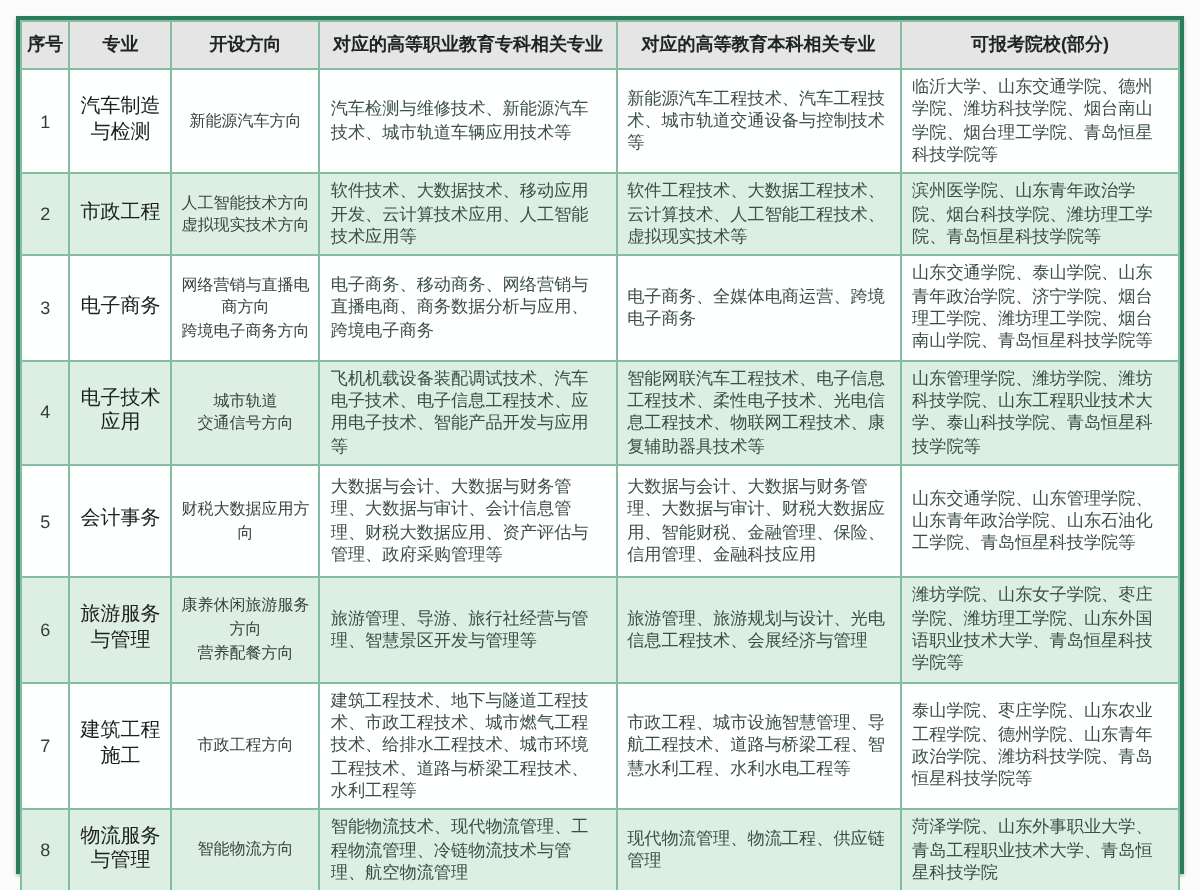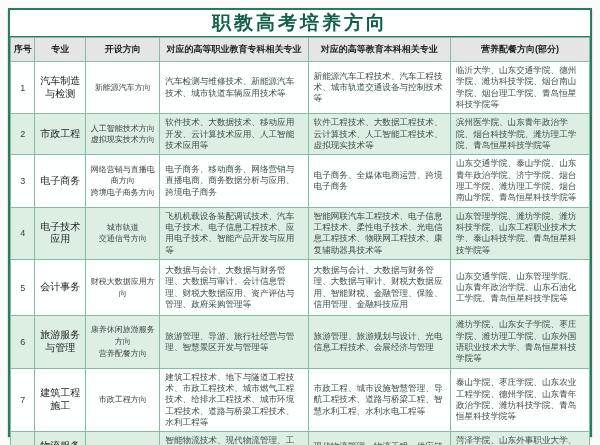--- a/index.html
+++ b/index.html
@@ -22,40 +22,37 @@
   td.c-dir{text-align:center;font-size:8px;color:#3a423e;white-space:pre-line;line-height:1.45;margin-left:25px;}
   td.c-body{font-size:8.6px;color:#3c4f46;line-height:1.32;text-align:left;padding:3px 5px;}
   tbody tr.r1{height:37px}tbody tr.r2{height:39px}tbody tr.r3{height:44px}
   tbody tr.r4{height:44px}tbody tr.r5{height:56px}tbody tr.r6{height:33px}
   tbody tr.r7{height:45px}tbody tr.r8{height:38px}
 </style>
 </head>
 <body>
 
 <div class="frame">
-  <div class="title-bar">
-    <h1>职教高考培养方向</h1>
-  </div>
   <table>
     <colgroup>
       <col class="c1">
         <col class="c2">
         <col class="c3">
         <col class="c4">
         <col class="c5">
         <col class="c6">
     </colgroup>
     <thead>
       <tr>
         <th>序号</th>
         <th>专业</th>
         <th>开设方向</th>
         <th>对应的高等职业教育专科相关专业</th>
         <th>对应的高等教育本科相关专业</th>
-        <th>营养配餐方向(部分)</th>
+        <th>可报考院校(部分)</th>
       </tr>
     </thead>
     <tbody id="table-body">
         <tr class="r1">
     <td class="c-no">1</td>
     <td class="c-major">汽车制造与检测</td>
     <td class="c-dir">新能源汽车方向</td>
     <td class="c-body">汽车检测与维修技术、新能源汽车技术、城市轨道车辆应用技术等</td>
     <td class="c-body">新能源汽车工程技术、汽车工程技术、城市轨道交通设备与控制技术等</td>
     <td class="c-body">临沂大学、山东交通学院、德州学院、潍坊科技学院、烟台南山学院、烟台理工学院、青岛恒星科技学院等</td>

